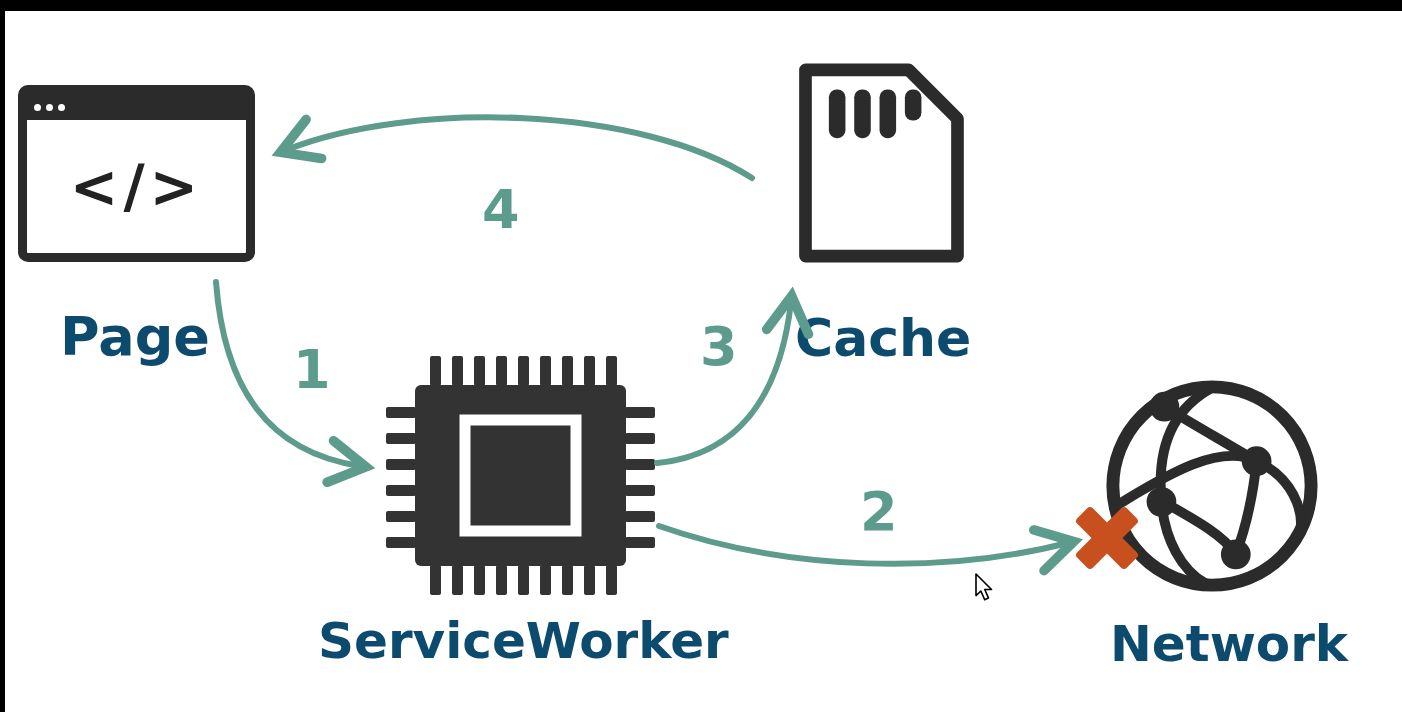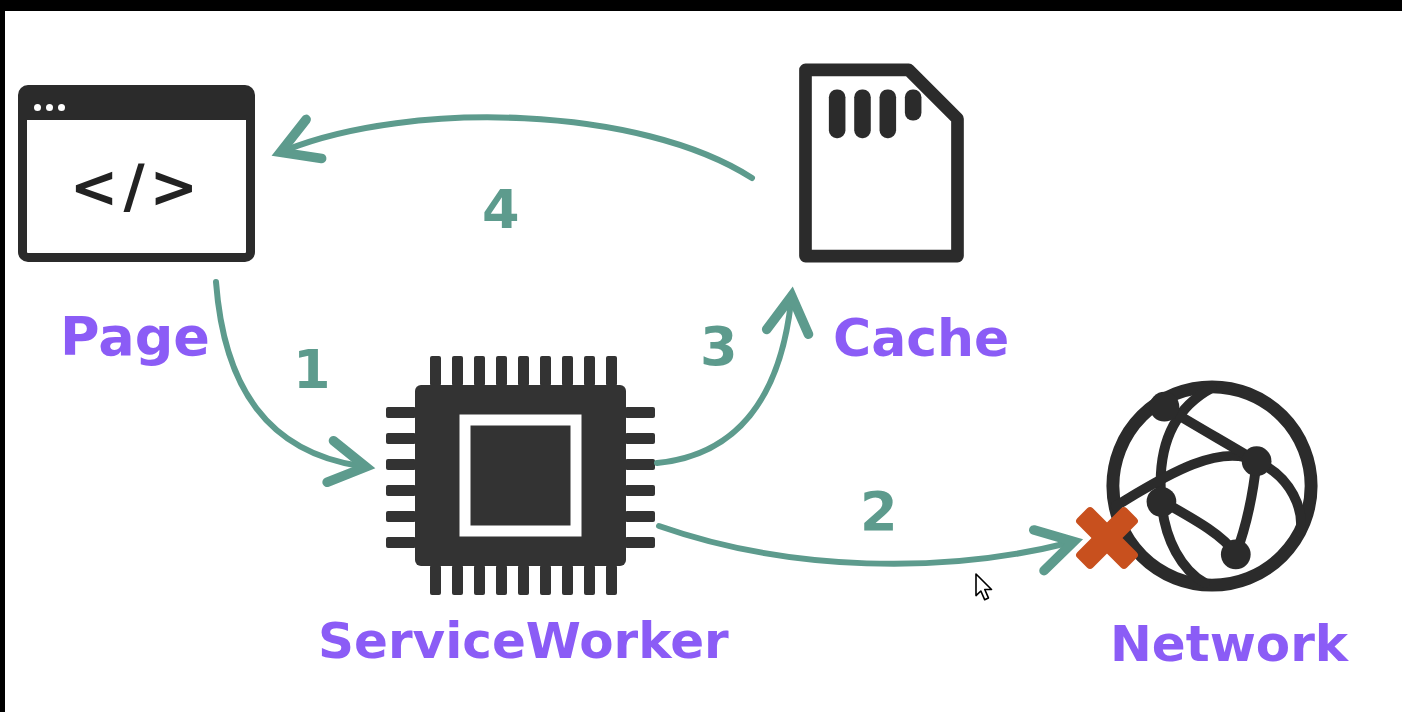--- a/index.html
+++ b/index.html
@@ -48,26 +48,26 @@
     height: calc(100% - 26px);
     display: flex; align-items: center; justify-content: center;
     font-size: 58px; font-weight: 800;
     letter-spacing: 5px;
     color: #222222;
   }
 
   
   .node-label {
     position: absolute;
-    color: #8b5cf6;
+    color: #0c4a6e;
     font-weight: 700;
     text-align: center;
   }
   .label-page    { left: 50px;   top: 305px; width: 170px; font-size: 54px; }
-  .label-cache   { left: 795px;  top: 308px; width: 175px; font-size: 52px; margin-left: 38px; }
+  .label-cache   { left: 795px;  top: 308px; width: 175px; font-size: 52px; }
   .label-sw      { left: 318px;  top: 612px; width: 392px; font-size: 50px; }
   .label-network { left: 1110px; top: 615px; width: 205px; font-size: 50px; }
 
   
   .step-num {
     position: absolute;
     color: #5d9b8d;
     font-size: 54px;
     font-weight: 700;
   }

